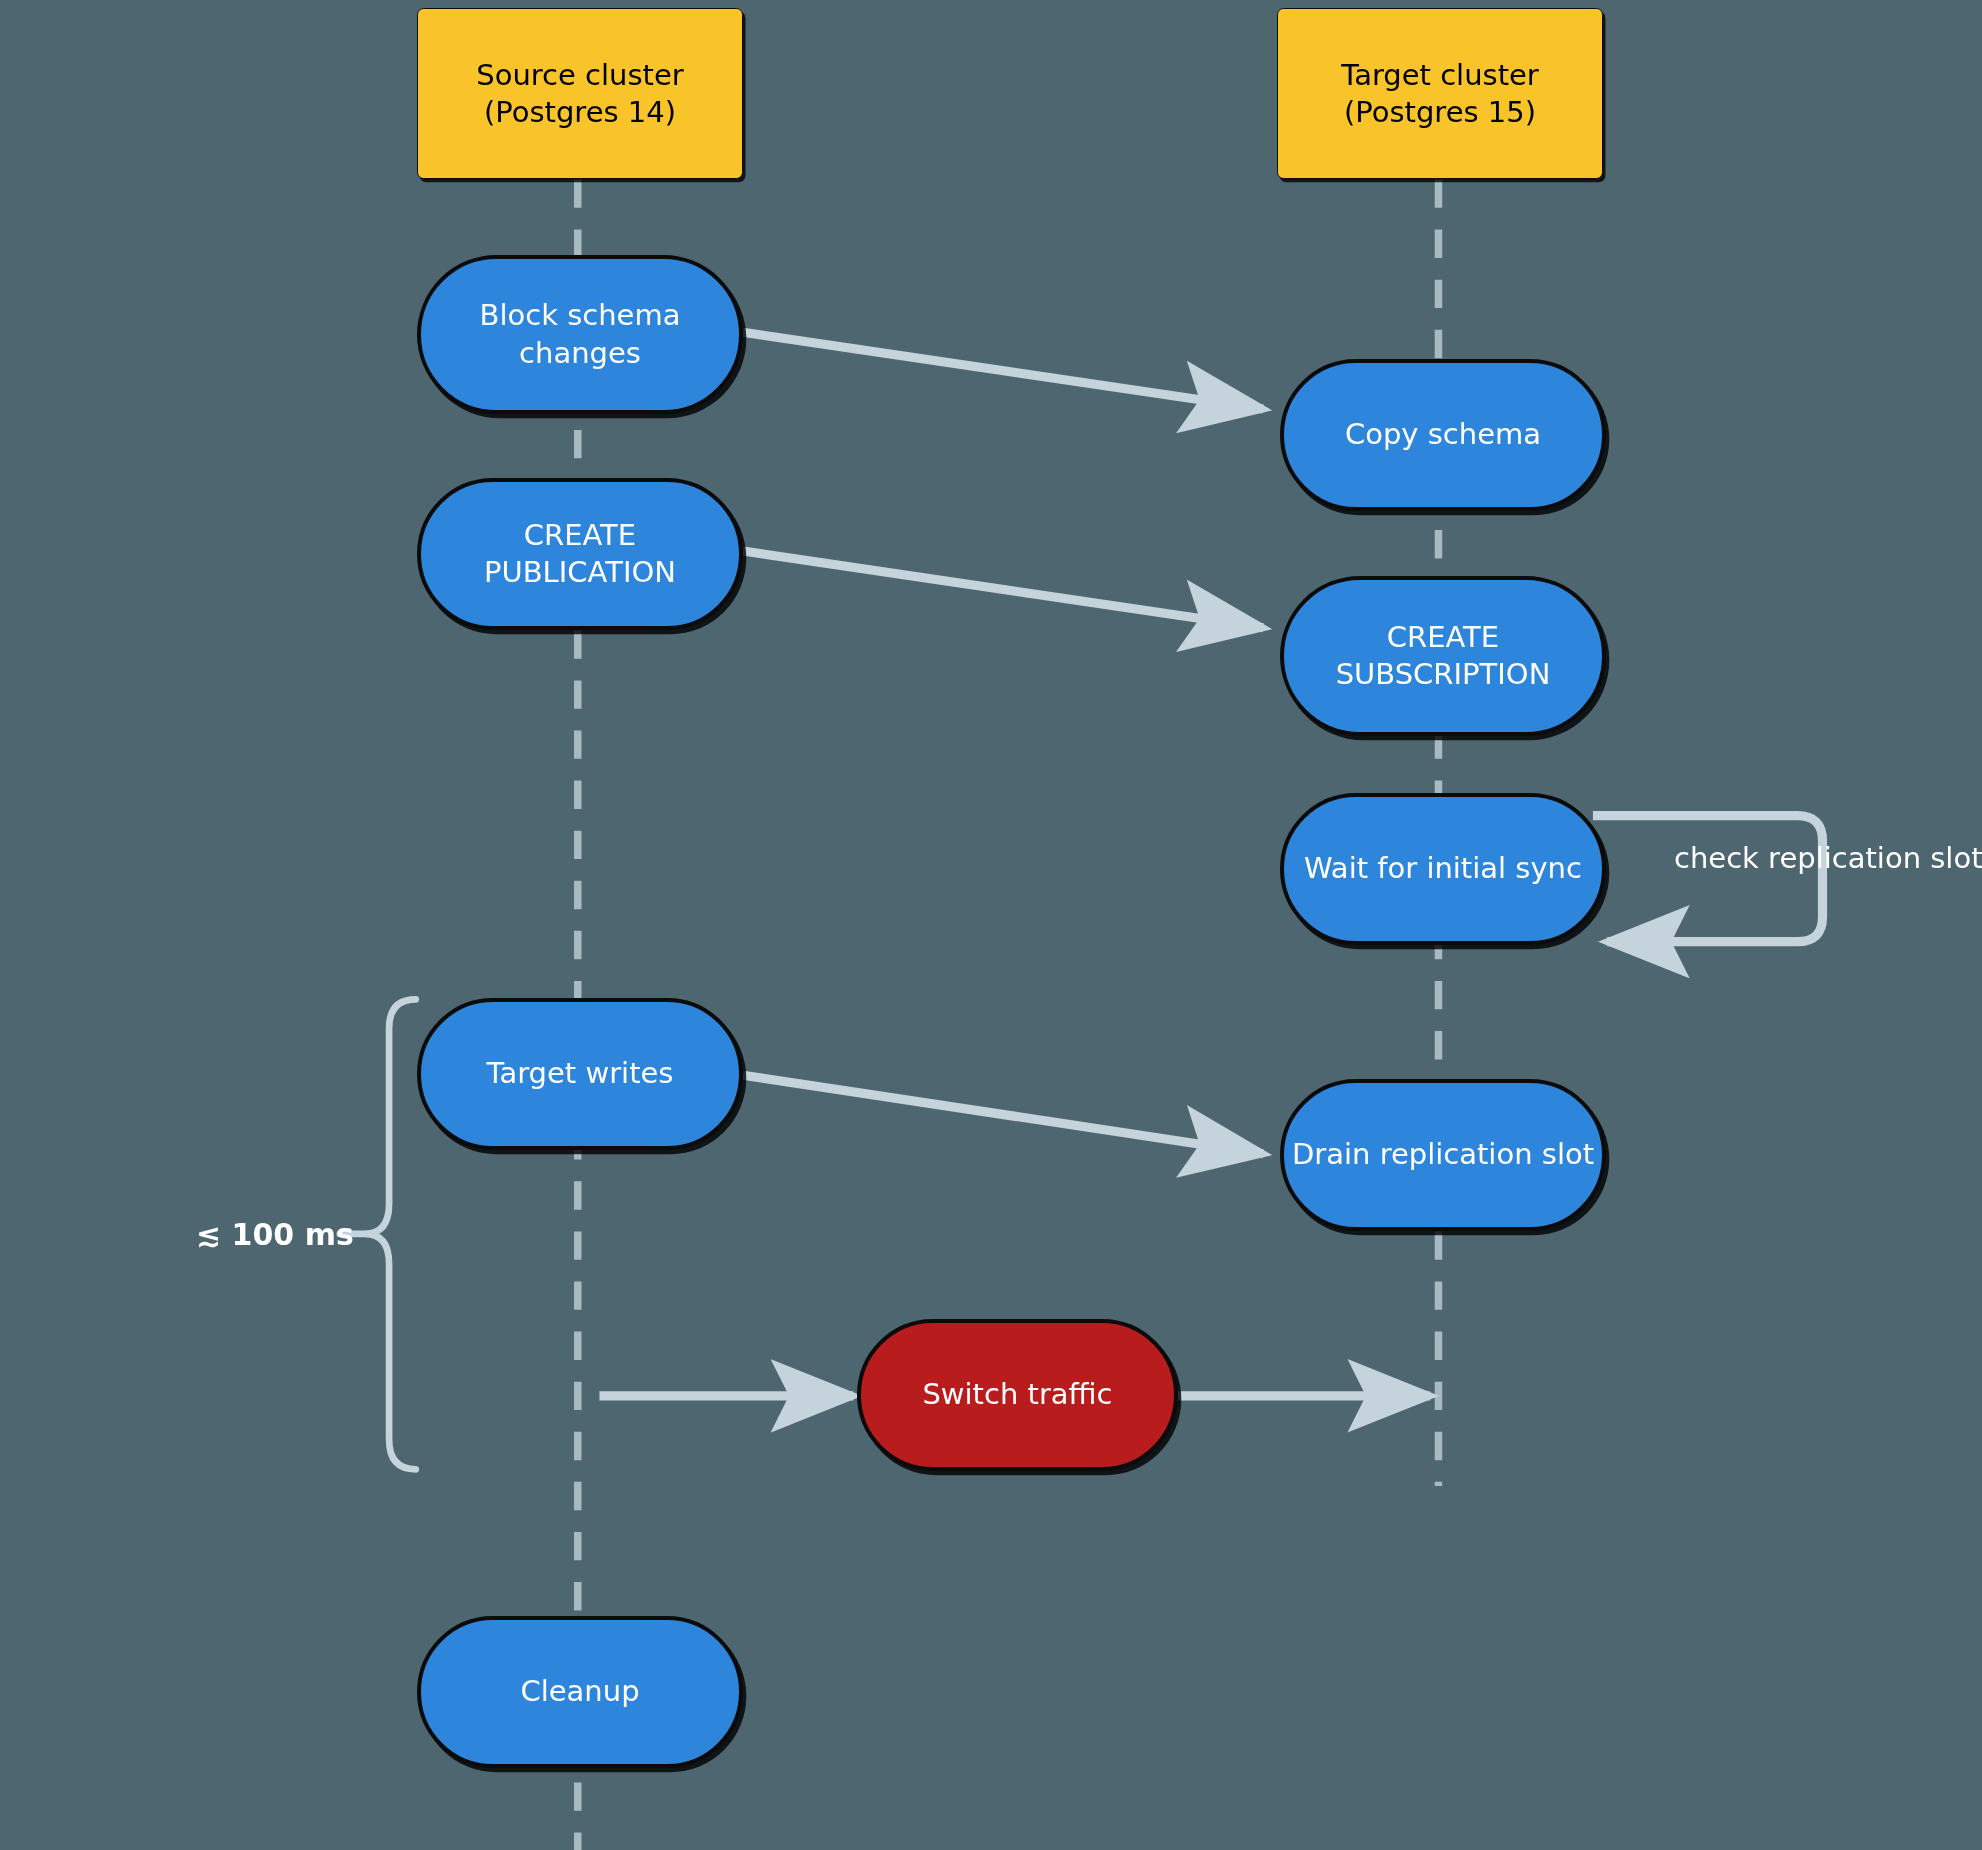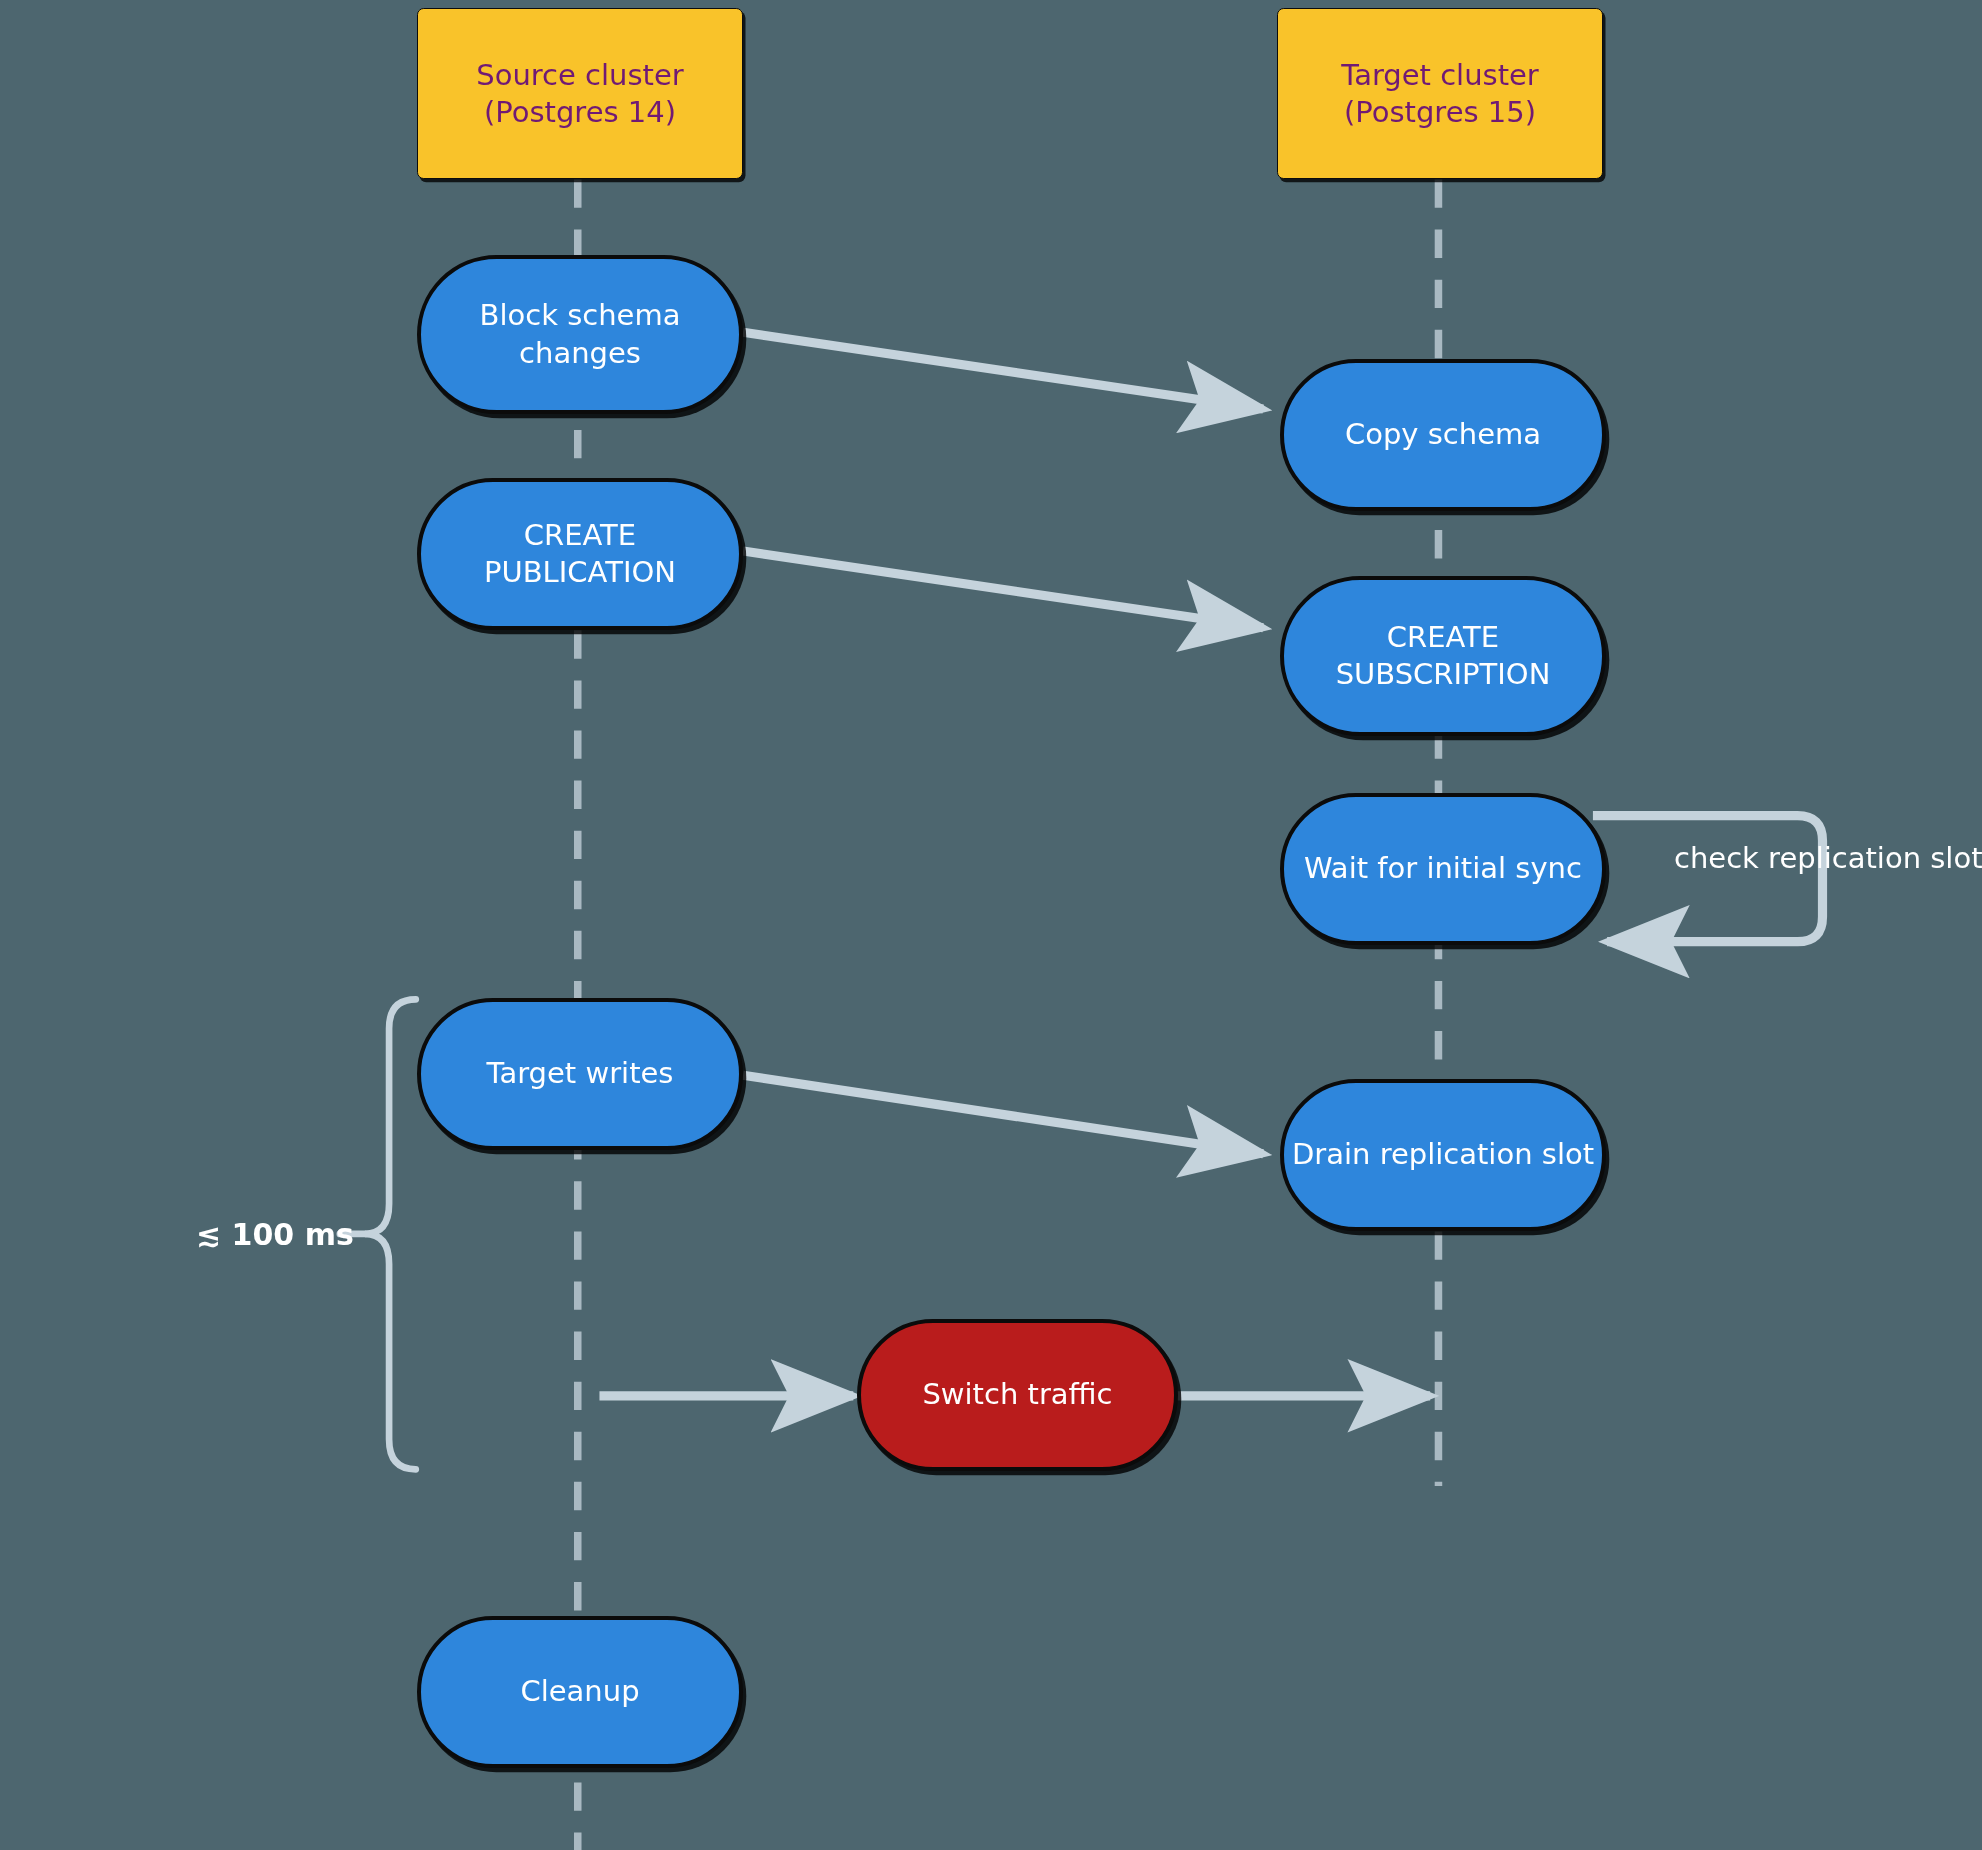--- a/index.html
+++ b/index.html
@@ -15,21 +15,21 @@
   .node{
     position:absolute;
     display:flex;align-items:center;justify-content:center;
     text-align:center;
     box-sizing:border-box;
     line-height:1.28;
     white-space:pre-line;
   }
   .actor{
     background:#f9c32a;
-    color:#701a75;
+    color:#000000;
     border:1.7px solid #0c0c0c;
     border-radius:6.7px;
     font-size:29px;
     font-weight:400;
     box-shadow:2.5px 3.3px 0 rgba(0,0,0,0.78);
   }
   .step{
     background:#2e86dc;
     color:#ffffff;
     border:4.2px solid #0b0b0b;

